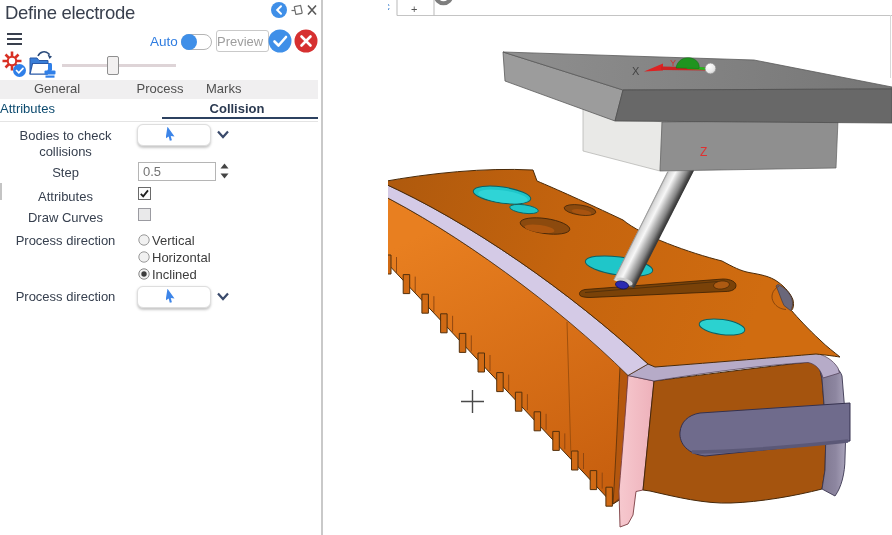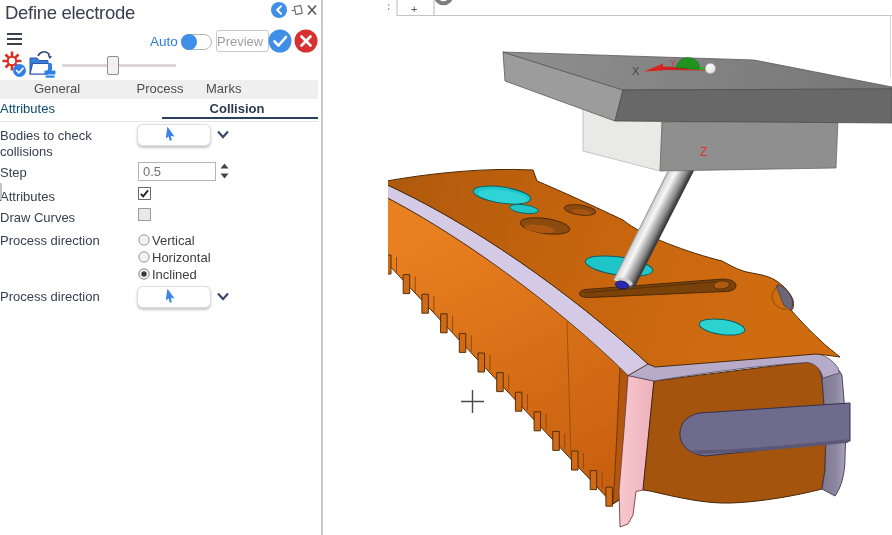--- a/index.html
+++ b/index.html
@@ -1,18 +1,18 @@
 <!DOCTYPE html>
 <html><head><meta charset="utf-8"><style>
 *{margin:0;padding:0;box-sizing:border-box}
 html,body{width:892px;height:535px;background:#fff;overflow:hidden;font-family:"Liberation Sans",sans-serif}
 .abs{position:absolute}
 #scene{position:absolute;left:0;top:0}
 #panel{position:absolute;left:0;top:0;width:388px;height:535px;background:#fff}
-.lbl{position:absolute;left:0;width:131px;text-align:left;font-size:13px;color:#37404f;line-height:14px}
+.lbl{position:absolute;left:0;width:131px;text-align:center;font-size:13px;color:#37404f;line-height:14px}
 .opt{position:absolute;font-size:13px;color:#3c3c3c;line-height:14px}
 .combo{position:absolute;width:74px;height:22px;border:1px solid #dedede;border-radius:6px;background:#fff;box-shadow:0 1.5px 2.5px rgba(0,0,0,0.22)}
 </style></head>
 <body>
 <svg id="scene" width="892" height="535" viewBox="0 0 892 535">
 <defs>
 <linearGradient id="gTop" gradientUnits="userSpaceOnUse" x1="381" y1="182" x2="760" y2="300">
 <stop offset="0" stop-color="#ae590d"></stop>
         <stop offset="0.5" stop-color="#c5640e"></stop>
         <stop offset="1" stop-color="#d06c10"></stop>

